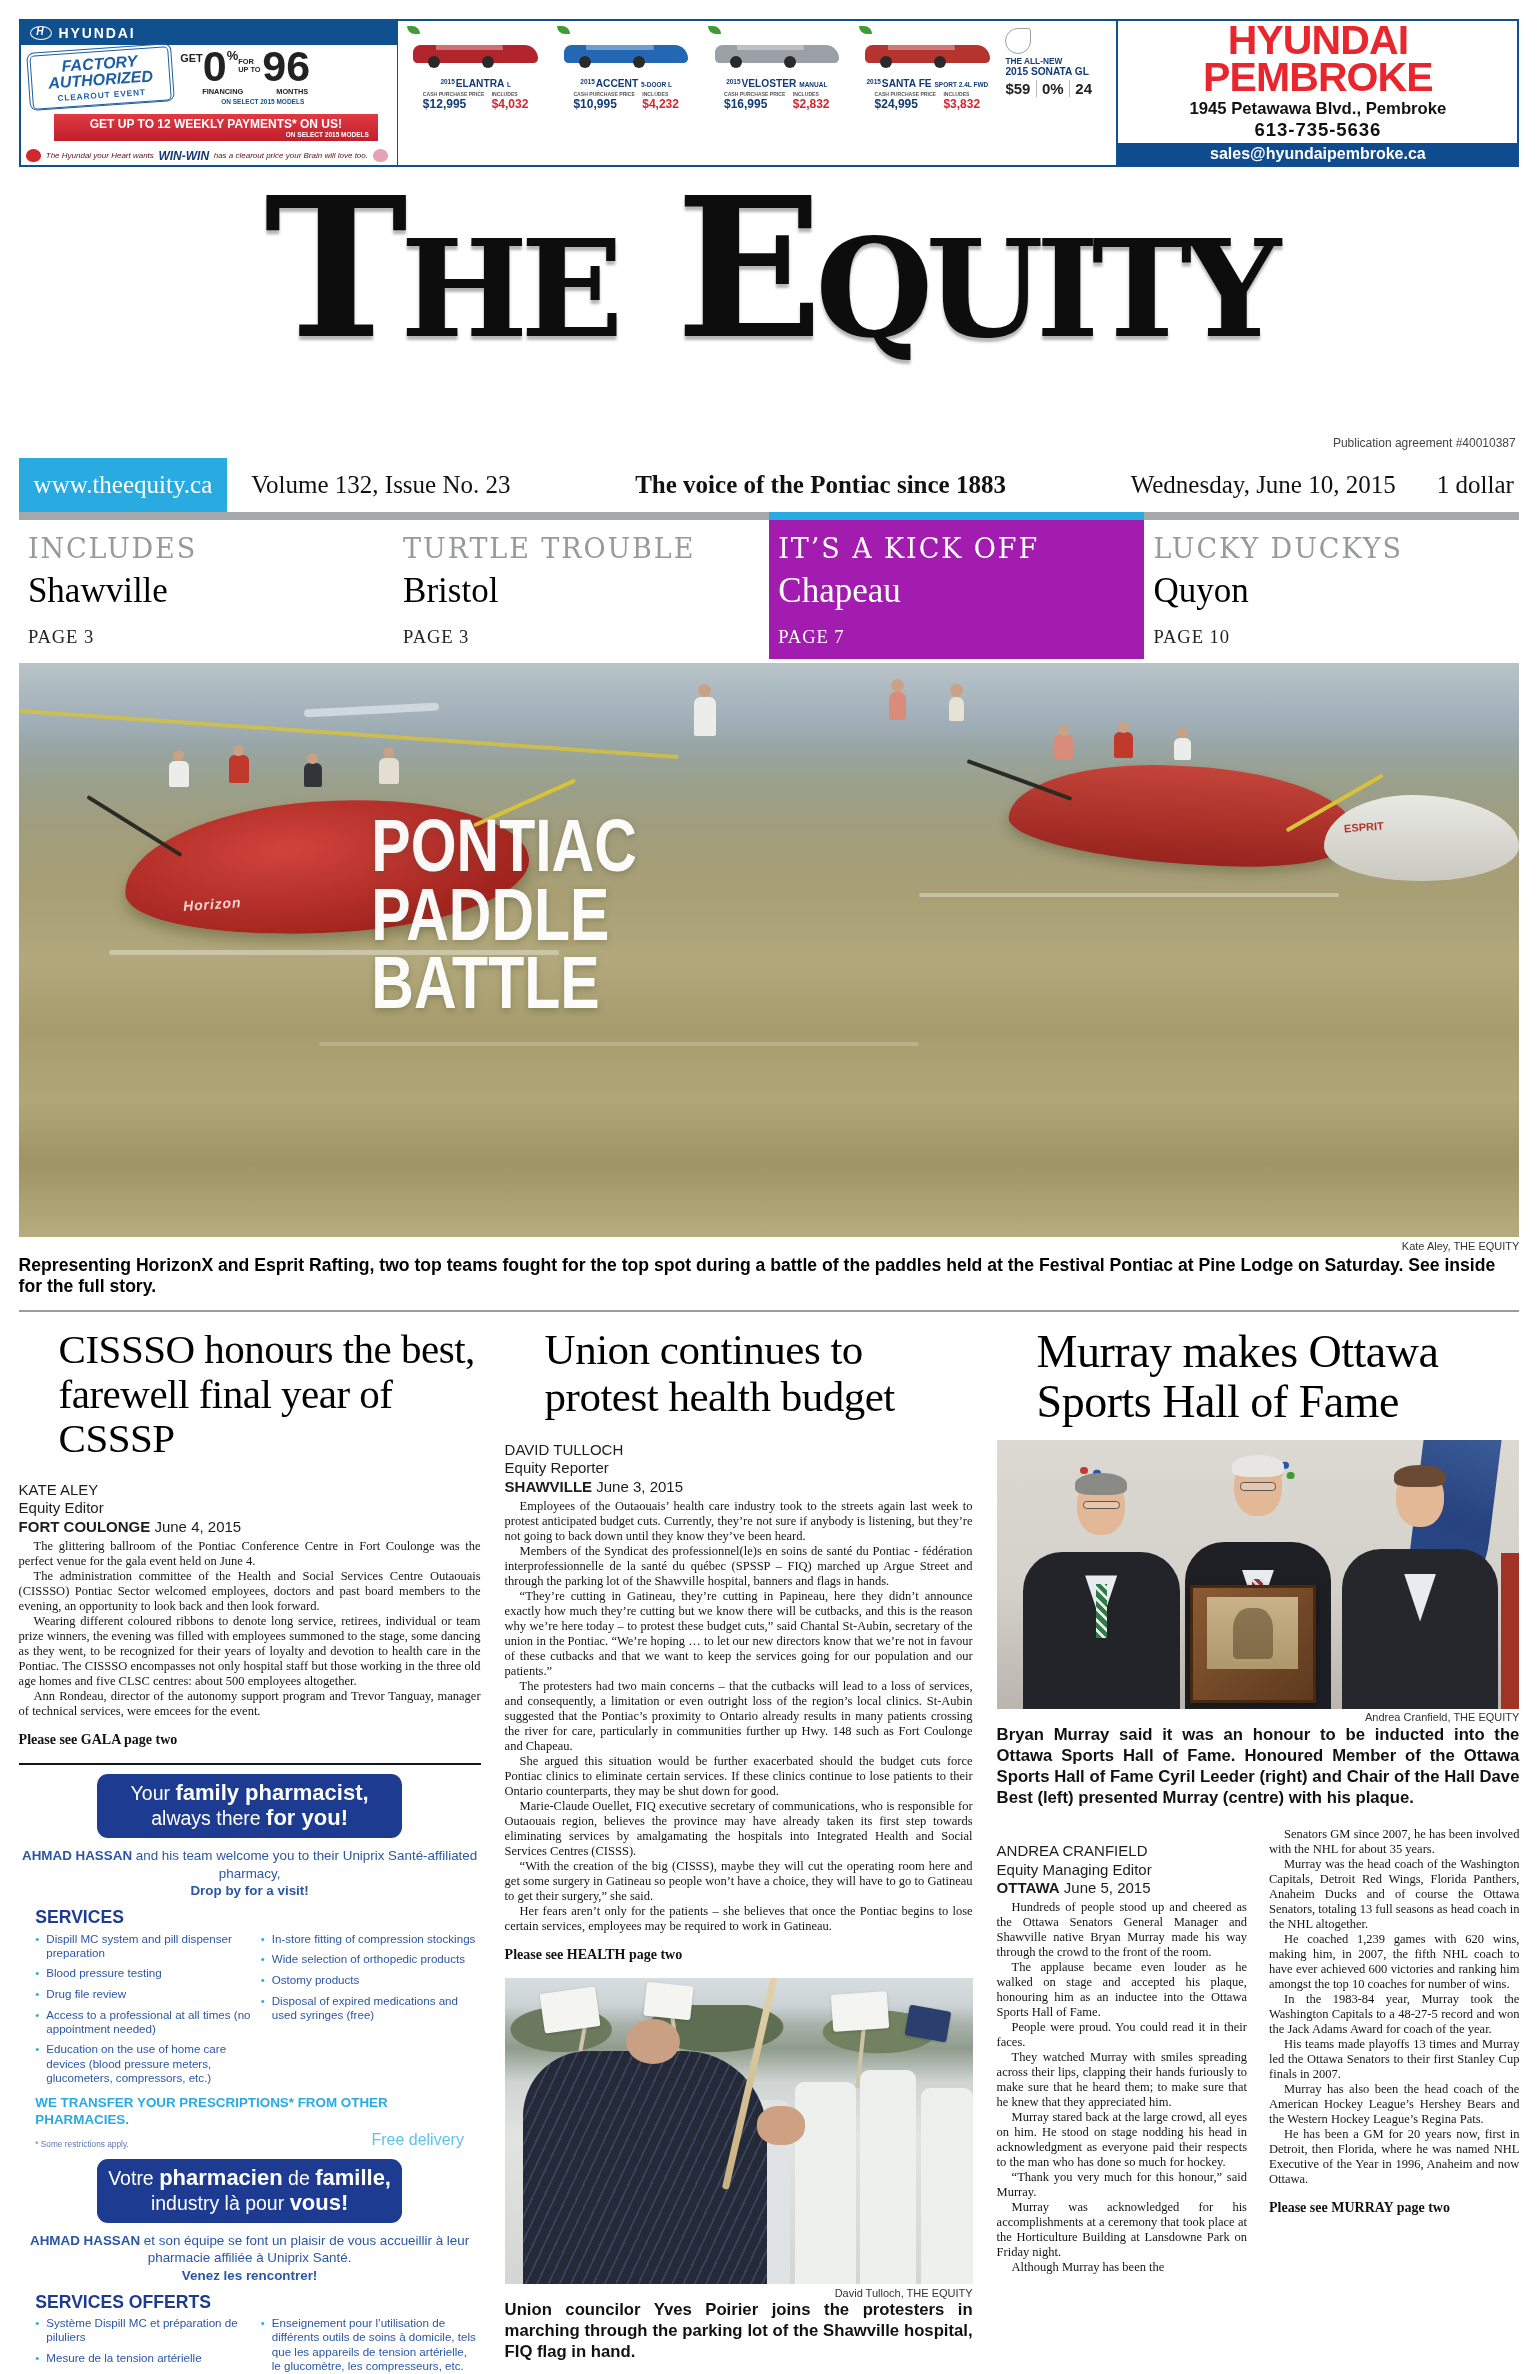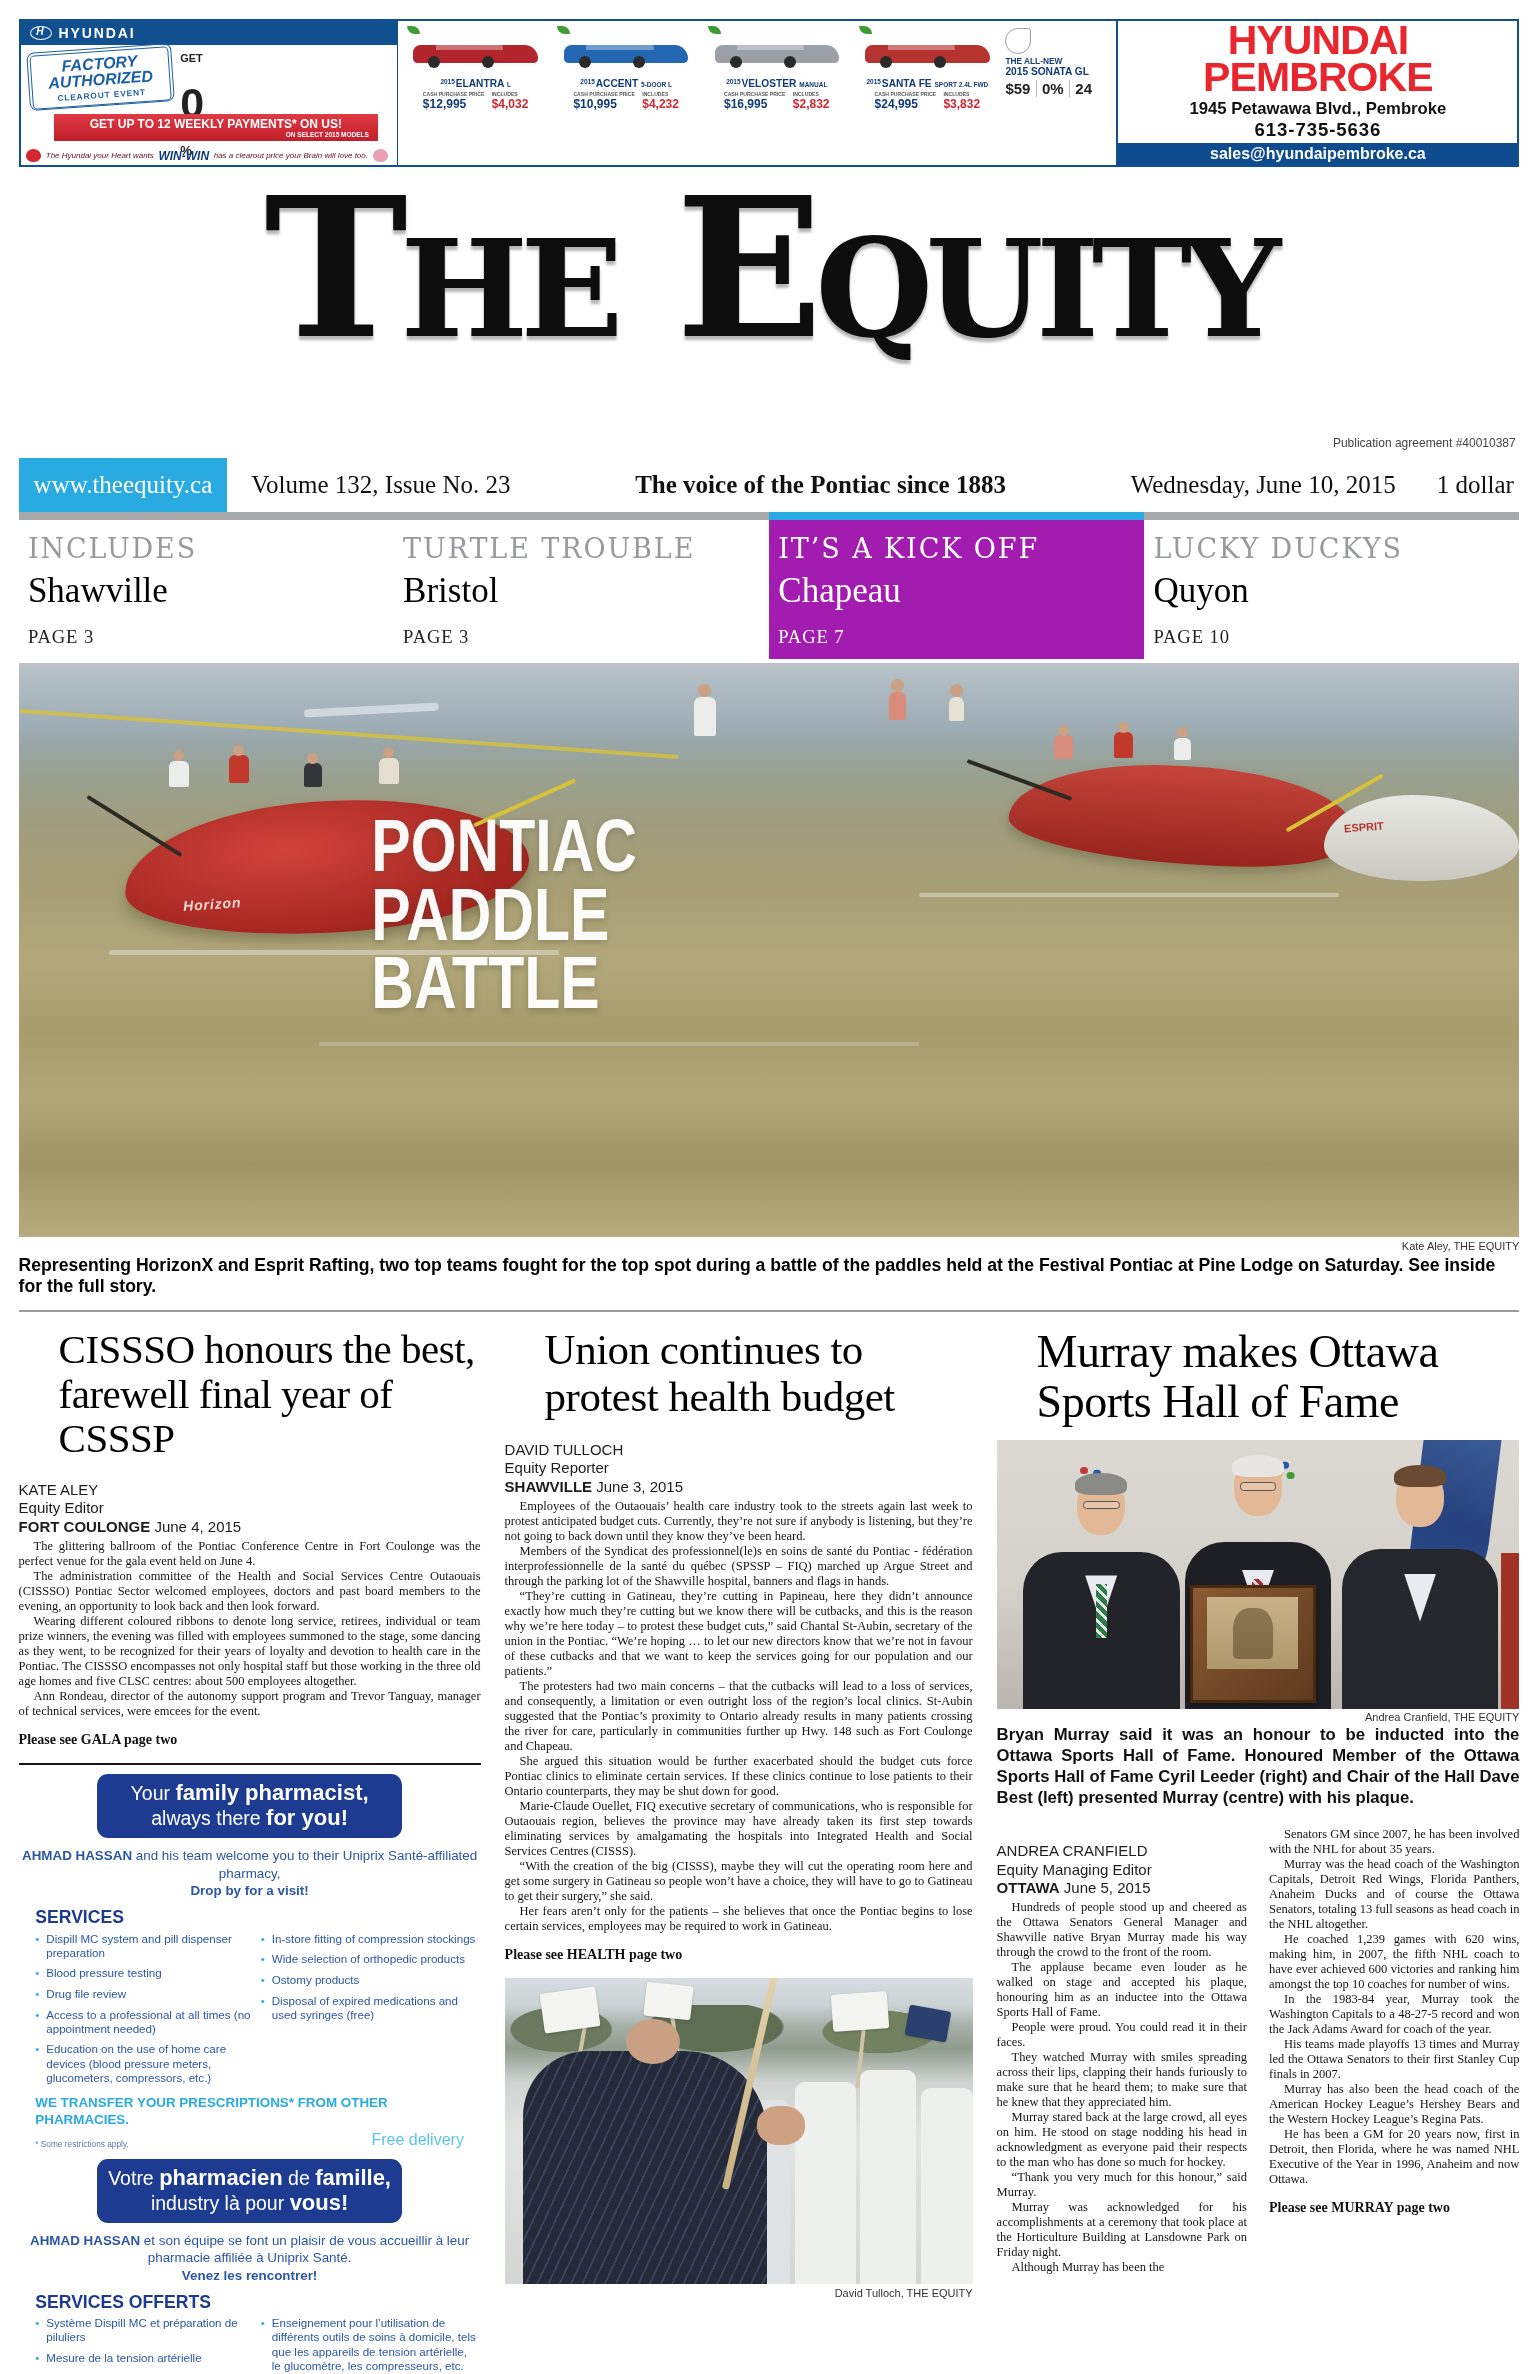--- a/index.html
+++ b/index.html
@@ -10,21 +10,21 @@
   .had{height:148px;border:2.8px solid #11508f;box-sizing:border-box;display:flex;background:#fff;font-family:"Liberation Sans",sans-serif;overflow:hidden;}
   .had-left{width:376px;position:relative;border-right:1.9px solid #11508f;flex:none;}
   .had-logobar{height:24px;background:#11508f;color:#fff;display:flex;align-items:center;gap:6.5px;padding:0 9.3px;font-weight:bold;font-size:14px;letter-spacing:1.9px;}
   .hlogo{width:22px;height:14px;border:1.9px solid #fff;border-radius:50%;display:inline-flex;align-items:center;justify-content:center;font-style:italic;font-size:10.2px;line-height:1;box-sizing:border-box;}
   .had-left-row{display:flex;padding:3.7px 5.6px 0 7.4px;gap:7.4px;}
   .stamp{border:1.9px solid #1d5fa7;border-radius:7.4px;padding:1.9px;transform:rotate(-4deg);width:139px;height:52px;flex:none;}
   .stamp-in{border:0.9px solid #1d5fa7;border-radius:4.6px;height:100%;display:flex;flex-direction:column;align-items:center;justify-content:center;color:#1d5fa7;font-weight:bold;}
   .stamp-l1,.stamp-l2{font-size:16px;font-style:italic;line-height:1;}
   .stamp-l3{font-size:8.3px;letter-spacing:0.9px;margin-top:1.9px;}
   .offer{flex:1;color:#222;}
-  .offer-main{display:flex;align-items:flex-start;gap:21px;flex-direction:column;}
+  .offer-main{display:flex;align-items:flex-start;gap:0;}
   .offer-get{font-size:11px;font-weight:bold;margin-top:3.7px;}
   .offer-zero{font-size:43px;font-weight:bold;line-height:.85;}
   .offer-pct{font-size:13px;font-weight:bold;}
   .offer-upto{font-size:7.4px;font-weight:bold;width:24px;line-height:1.1;margin-top:9.3px;}
   .offer-96{font-size:43px;font-weight:bold;line-height:.85;}
   .offer-labels{display:flex;gap:33px;font-size:7.4px;font-weight:bold;margin:1.9px 0 0 22px;}
   .offer-select{font-size:6.5px;font-weight:bold;color:#11508f;margin:1.9px 0 0 41px;}
   .ribbon{position:absolute;left:33px;bottom:24px;width:306px;background:linear-gradient(180deg,#e03a43,#c01f2c);color:#fff;font-weight:bold;font-size:12px;padding:2.8px 9.3px;text-align:center;}
   .ribbon:before,.ribbon:after{content:"";position:absolute;top:3.7px;border:9.3px solid #a01622;width:0;height:0;z-index:-1;}
   .ribbon:before{left:-13px;border-left-color:transparent;}
@@ -550,20 +550,21 @@
         <div class="flag f4"></div>
         <div class="coat co1"></div>
         <div class="coat co2"></div>
         <div class="coat co3"></div>
         <div class="coat co4"></div>
         <div class="marcher"></div>
         <div class="stick"></div>
         <div class="hand"></div>
       </div>
       <div class="photo-credit">David Tulloch, THE EQUITY</div>
+      <div class="photo-caption">Union councilor Yves Poirier joins the protesters in marching through the parking lot of the Shawville hospital, FIQ flag in hand.</div>
     </div>
 
     <div class="col3">
       <div class="headline h-murray">Murray makes Ottawa Sports Hall of Fame</div>
 
       <div class="mp">
         <div class="dots d1"></div>
         <div class="dots d2"></div>
         <div class="flag-blue"></div>
         <div class="curtain-red"></div>

